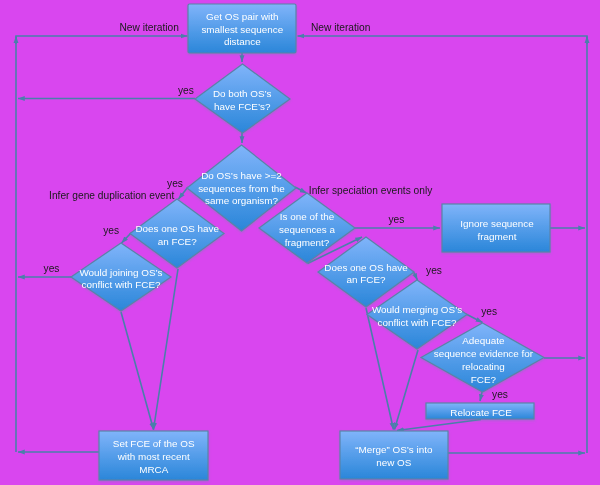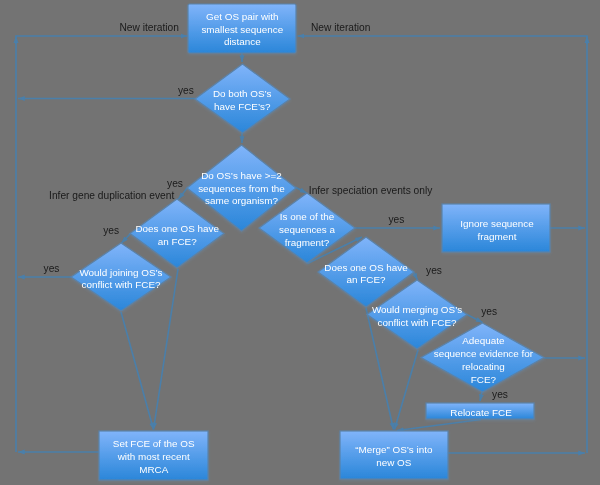--- a/index.html
+++ b/index.html
@@ -1,16 +1,16 @@
 <!DOCTYPE html>
 <html><head>
 <meta charset="utf-8">
 <style>
   html,body{margin:0;padding:0;background:#ffffff;}
-  #stage{position:relative;width:600px;height:485px;overflow:hidden;background:#737373;
+  #stage{position:relative;width:600px;height:485px;overflow:hidden;background:#d946ef;
          font-family:"Liberation Sans",sans-serif;}
   svg#flow{position:absolute;left:0;top:0;width:600px;height:485px;display:block;}
   .ntxt{font-family:"Liberation Sans",sans-serif;font-size:9.9px;fill:#ffffff;
         text-anchor:middle;}
   .elbl{font-family:"Liberation Sans",sans-serif;font-size:10.2px;fill:#1a1a1a;}
 </style>
 </head>
 <body>
 
 <div id="stage">

